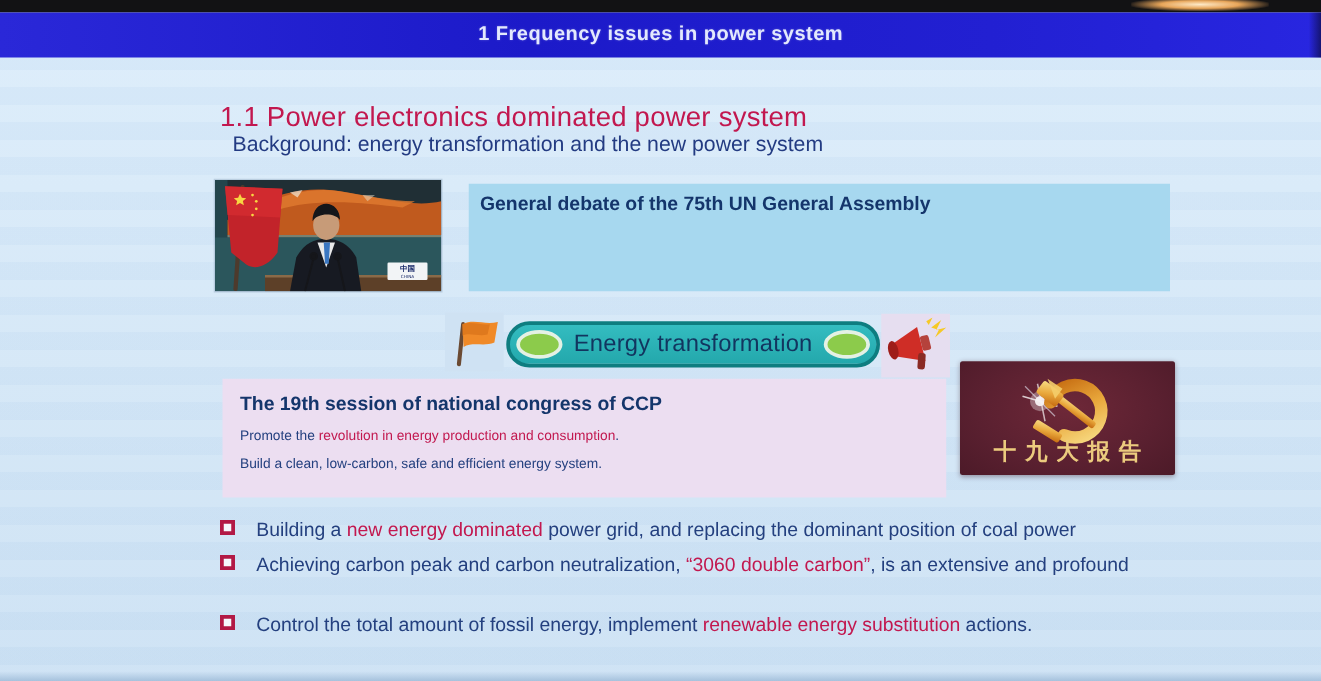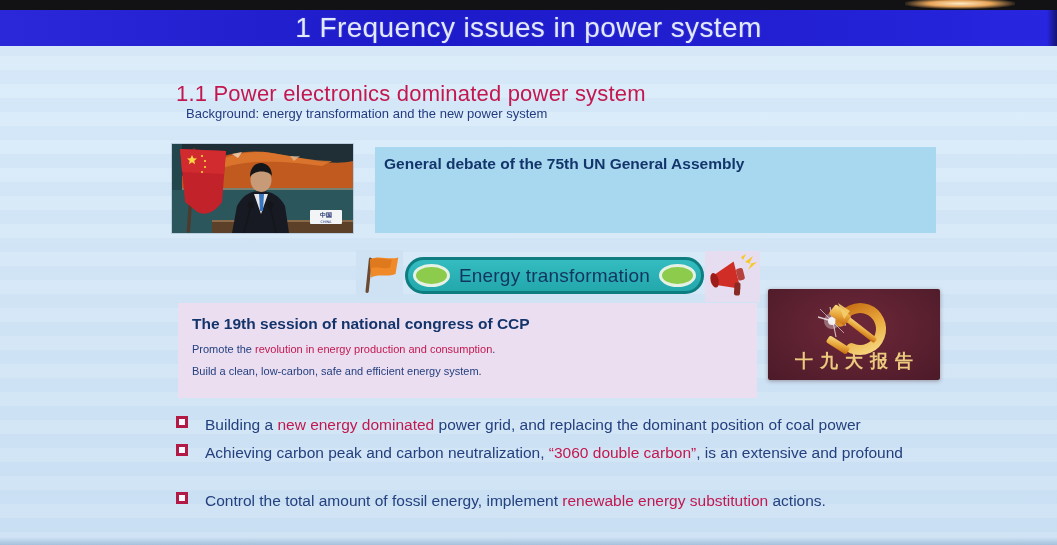--- a/index.html
+++ b/index.html
@@ -31,30 +31,30 @@
   .title-bar{
     position:absolute;left:0;top:10px;width:1057px;height:36px;
     background:linear-gradient(90deg,#2a28d8 0%,#1c1ac9 40%,#2220d2 75%,#2826e0 100%);
     display:flex;align-items:center;justify-content:center;
   }
   .title-bar .bar-right-shade{
     position:absolute;right:0;top:0;width:10px;height:100%;
     background:linear-gradient(90deg,rgba(0,0,10,0) 0%,rgba(5,5,20,.55) 100%);
   }
   .title-text{
-    color:#e3e9fd;font-size:28px;font-weight:400;letter-spacing:.4px;
+    color:#e3e9fd;font-size:16px;font-weight:700;letter-spacing:.4px;
     text-shadow:0 0 2px rgba(255,255,255,.25);
   }
   .section-title{
     position:absolute;left:176px;top:81px;
     color:var(--crimson);font-size:22px;letter-spacing:.2px;
   }
   .subtitle{
     position:absolute;left:186px;top:106px;
-    color:#233b82;font-size:13px;
+    color:#233b82;font-size:17px;
   }
 
   
   .photo{
     position:absolute;left:172px;top:144px;width:181px;height:89px;
     box-shadow:0 0 0 1px rgba(90,120,150,.25);
   }
 
   
   .un-box{

